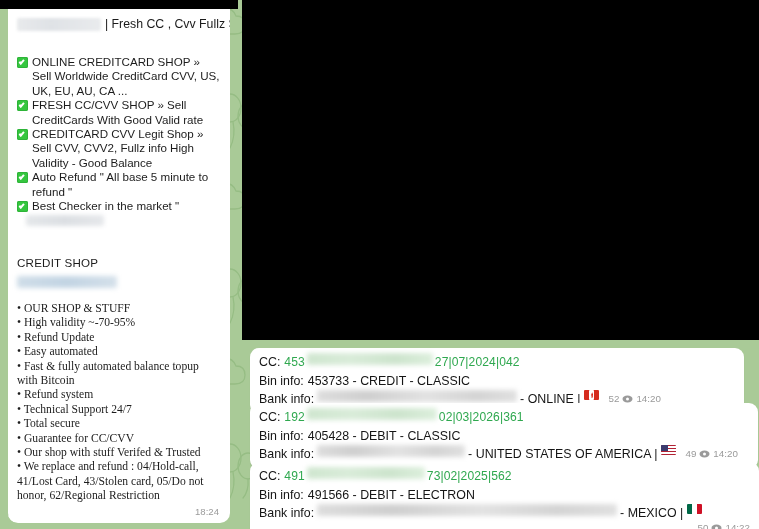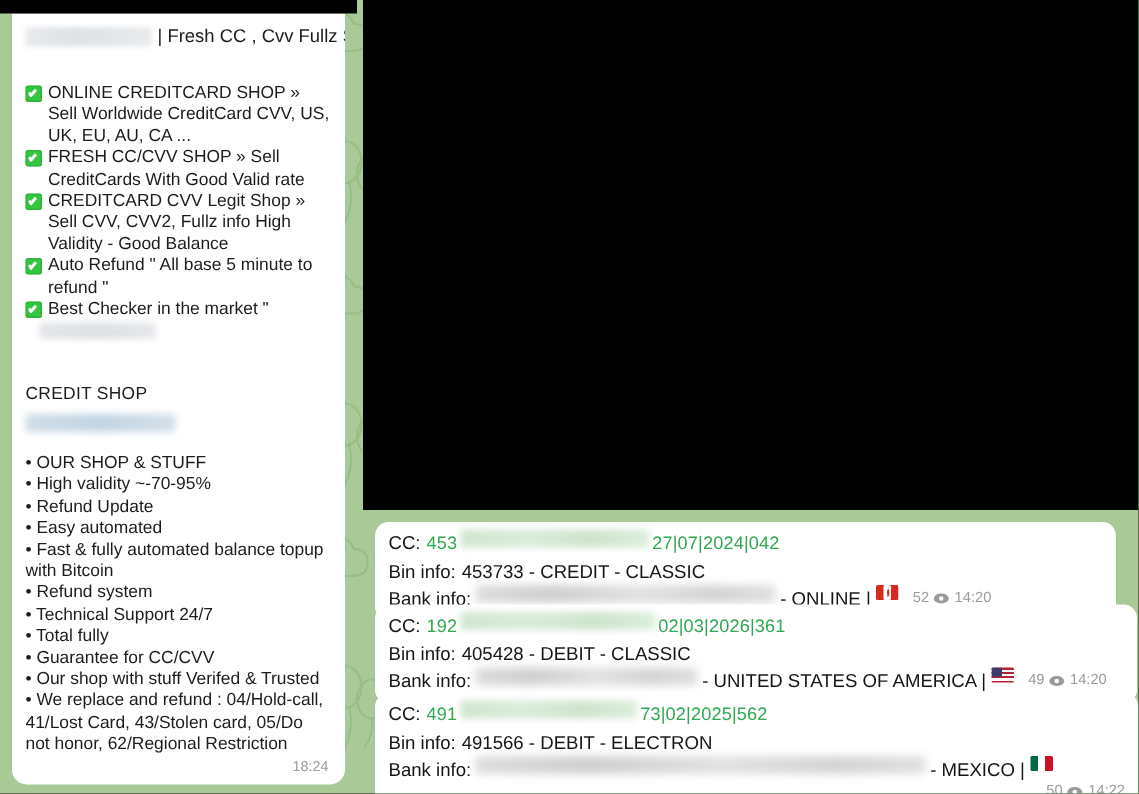--- a/index.html
+++ b/index.html
@@ -148,21 +148,21 @@
   .redact-link {
     width: 100px;
     height: 12px;
     margin-top: 5px;
     background: linear-gradient(90deg,#cfdde8 0%,#c2d4e3 50%,#d4e0ea 100%);
     filter: blur(2.4px);
     border-radius: 2px;
   }
 
   .bullet-list { margin-top: 0; }
-  .bullet-line { white-space: normal; }
+  .bullet-line { white-space: normal; font-family: Liberation Serif, serif; }
 
   .promo-time {
     position: absolute;
     right: 11px;
     bottom: 4px;
     font-size: 9.6px;
     color: #9b9b9b;
   }
 
   
@@ -358,21 +358,21 @@
     <div class="spacer-md"></div>
 
     <div class="bullet-list">
       <div class="bullet-line">• OUR SHOP &amp; STUFF</div>
       <div class="bullet-line">• High validity ~-70-95%</div>
       <div class="bullet-line">• Refund Update</div>
       <div class="bullet-line">• Easy automated</div>
       <div class="bullet-line">• Fast &amp; fully automated balance topup with Bitcoin</div>
       <div class="bullet-line">• Refund system</div>
       <div class="bullet-line">• Technical Support 24/7</div>
-      <div class="bullet-line">• Total fully</div>
+      <div class="bullet-line">• Total secure</div>
       <div class="bullet-line">• Guarantee for CC/CVV</div>
       <div class="bullet-line">• Our shop with stuff Verifed &amp; Trusted</div>
       <div class="bullet-line">• We replace and refund : 04/Hold-call, 41/Lost Card, 43/Stolen card, 05/Do not honor, 62/Regional Restriction</div>
     </div>
 
     <div class="promo-time">18:24</div>
   </div>
 
   <div class="cc-bubble" id="cc-bubble-1">
     <div class="cc-row">

